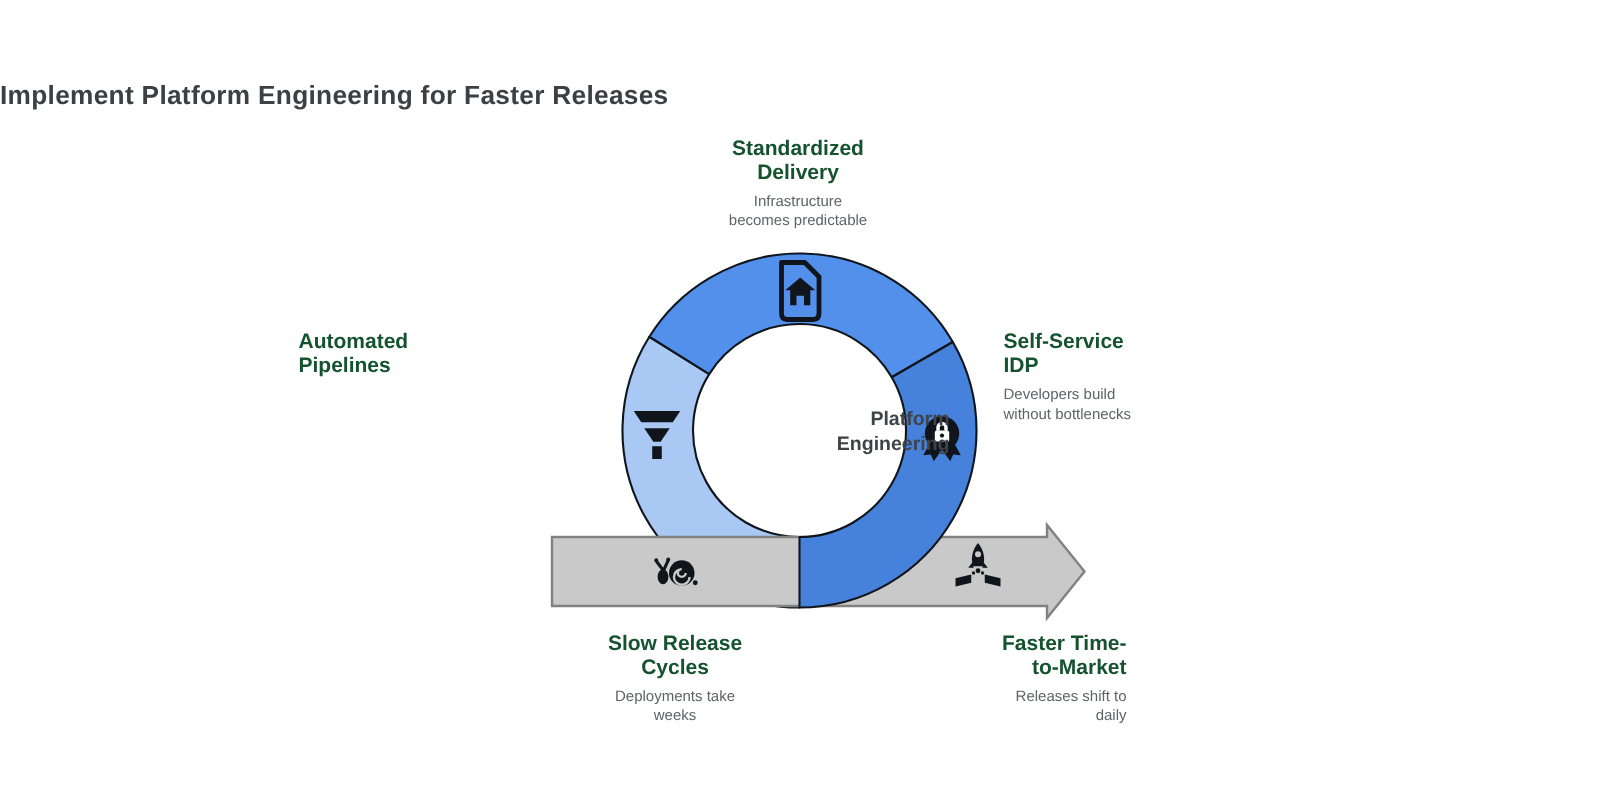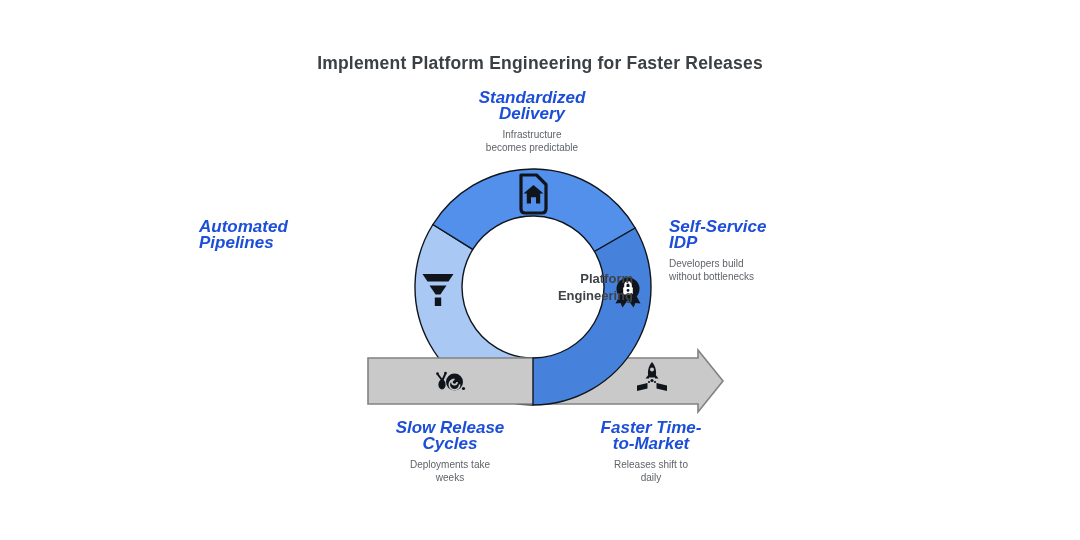--- a/index.html
+++ b/index.html
@@ -1,34 +1,34 @@
 <!DOCTYPE html>
 <html><head>
 <meta charset="utf-8">
 <style>
   html,body{margin:0;padding:0;background:#fff;}
   .canvas{
     position:relative;width:1080px;height:540px;background:#ffffff;overflow:hidden;
     font-family:"Liberation Sans", sans-serif;
   }
   .page-title{
-    position:absolute;left:0;top:53px;width:1080px;text-align:center;
+    position:absolute;left:0;top:53px;width:1080px;text-align:left;
     font-size:17.5px;font-weight:700;color:#3B4045;letter-spacing:.2px;
   }
   .diagram-svg{position:absolute;left:0;top:0;width:1080px;height:540px;}
   .seg{stroke:#10151C;stroke-width:1.4;stroke-linejoin:round;}
   .arrow{stroke:#828282;stroke-width:1.6;stroke-linejoin:miter;}
   .node{position:absolute;width:200px;}
-  .node-title{white-space:pre-line;font-size:17px;line-height:16px;font-weight:700;color:#1d4ed8;font-style:italic;}
+  .node-title{white-space:pre-line;font-size:14px;line-height:16px;font-weight:700;color:#14532d;}
   .node-desc{white-space:pre-line;font-size:10px;line-height:12.5px;color:#5F6368;margin-top:7px;}
   .node-top{left:432px;top:90px;text-align:center;}
   .node-left{left:199px;top:219px;text-align:left;}
   .node-right{left:669px;top:219px;text-align:left;}
   .node-bl{left:350px;top:420px;text-align:center;}
-  .node-br{left:551px;top:420px;text-align:center;}
+  .node-br{left:551px;top:420px;text-align:right;}
   .center-label{
     position:absolute;left:433px;top:271px;width:200px;text-align:right;
     white-space:pre-line;font-size:13px;line-height:16.5px;font-weight:700;color:#3F4347;
   }
 </style>
 </head>
 <body>
 
 <div class="canvas">
 

